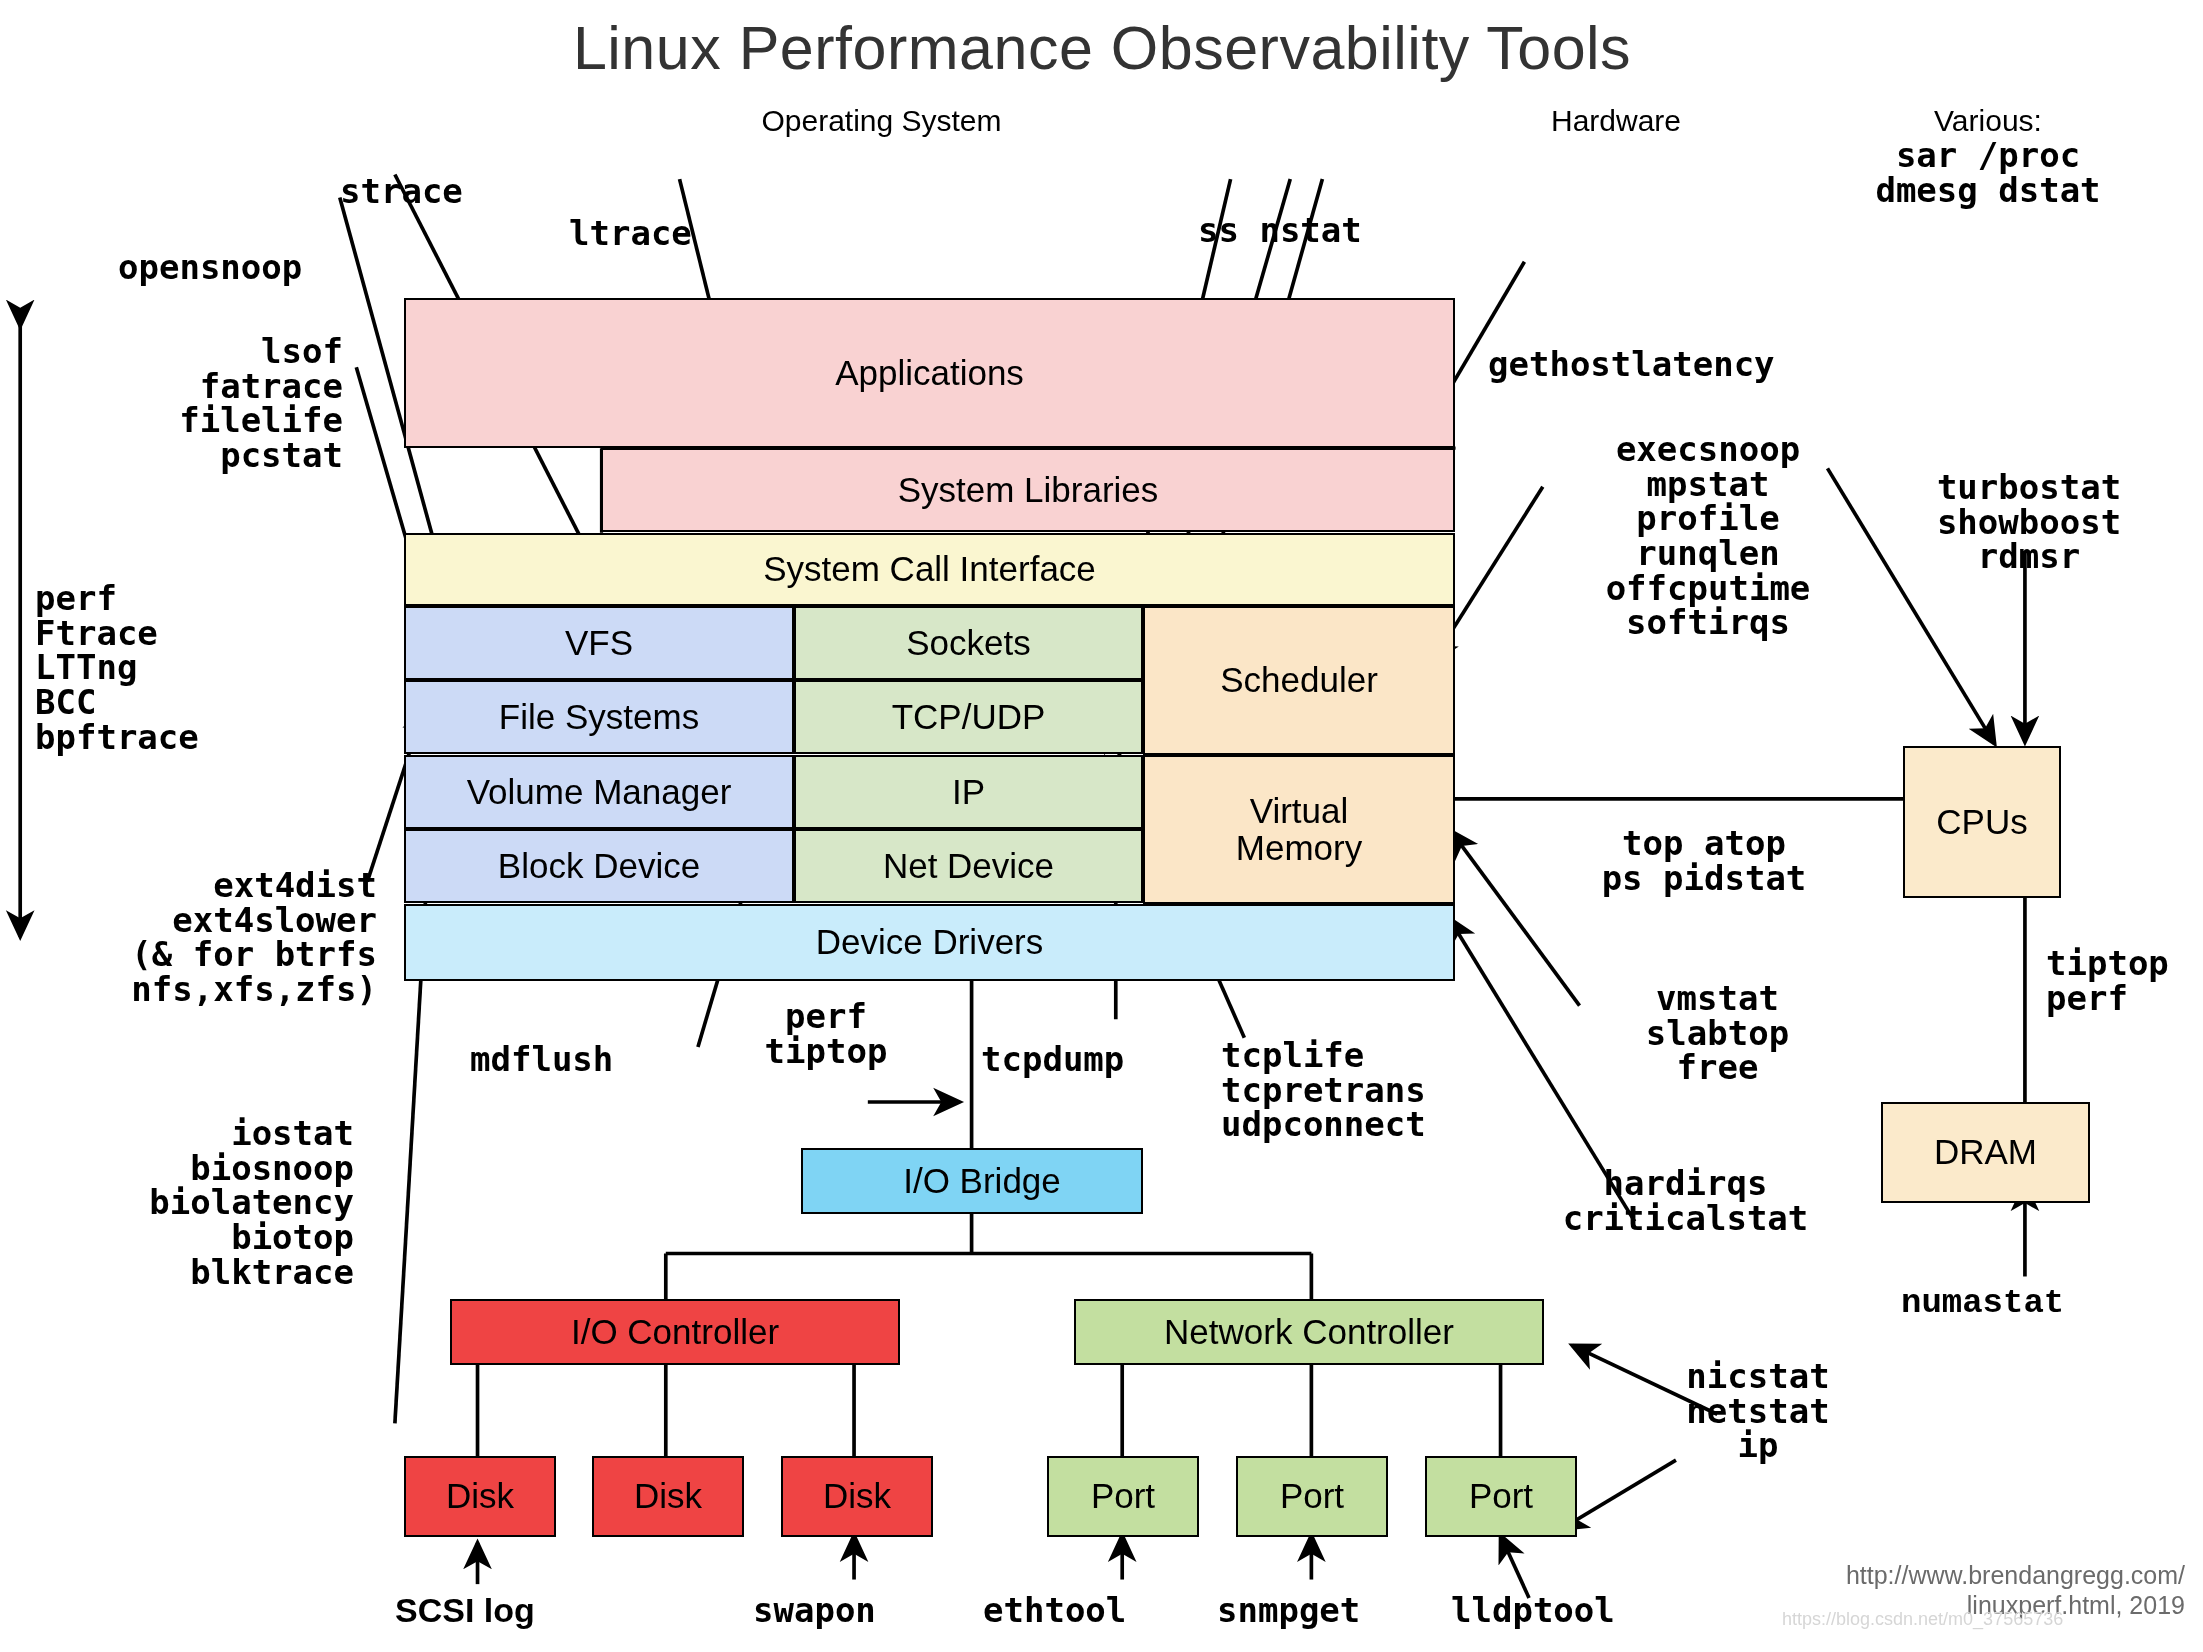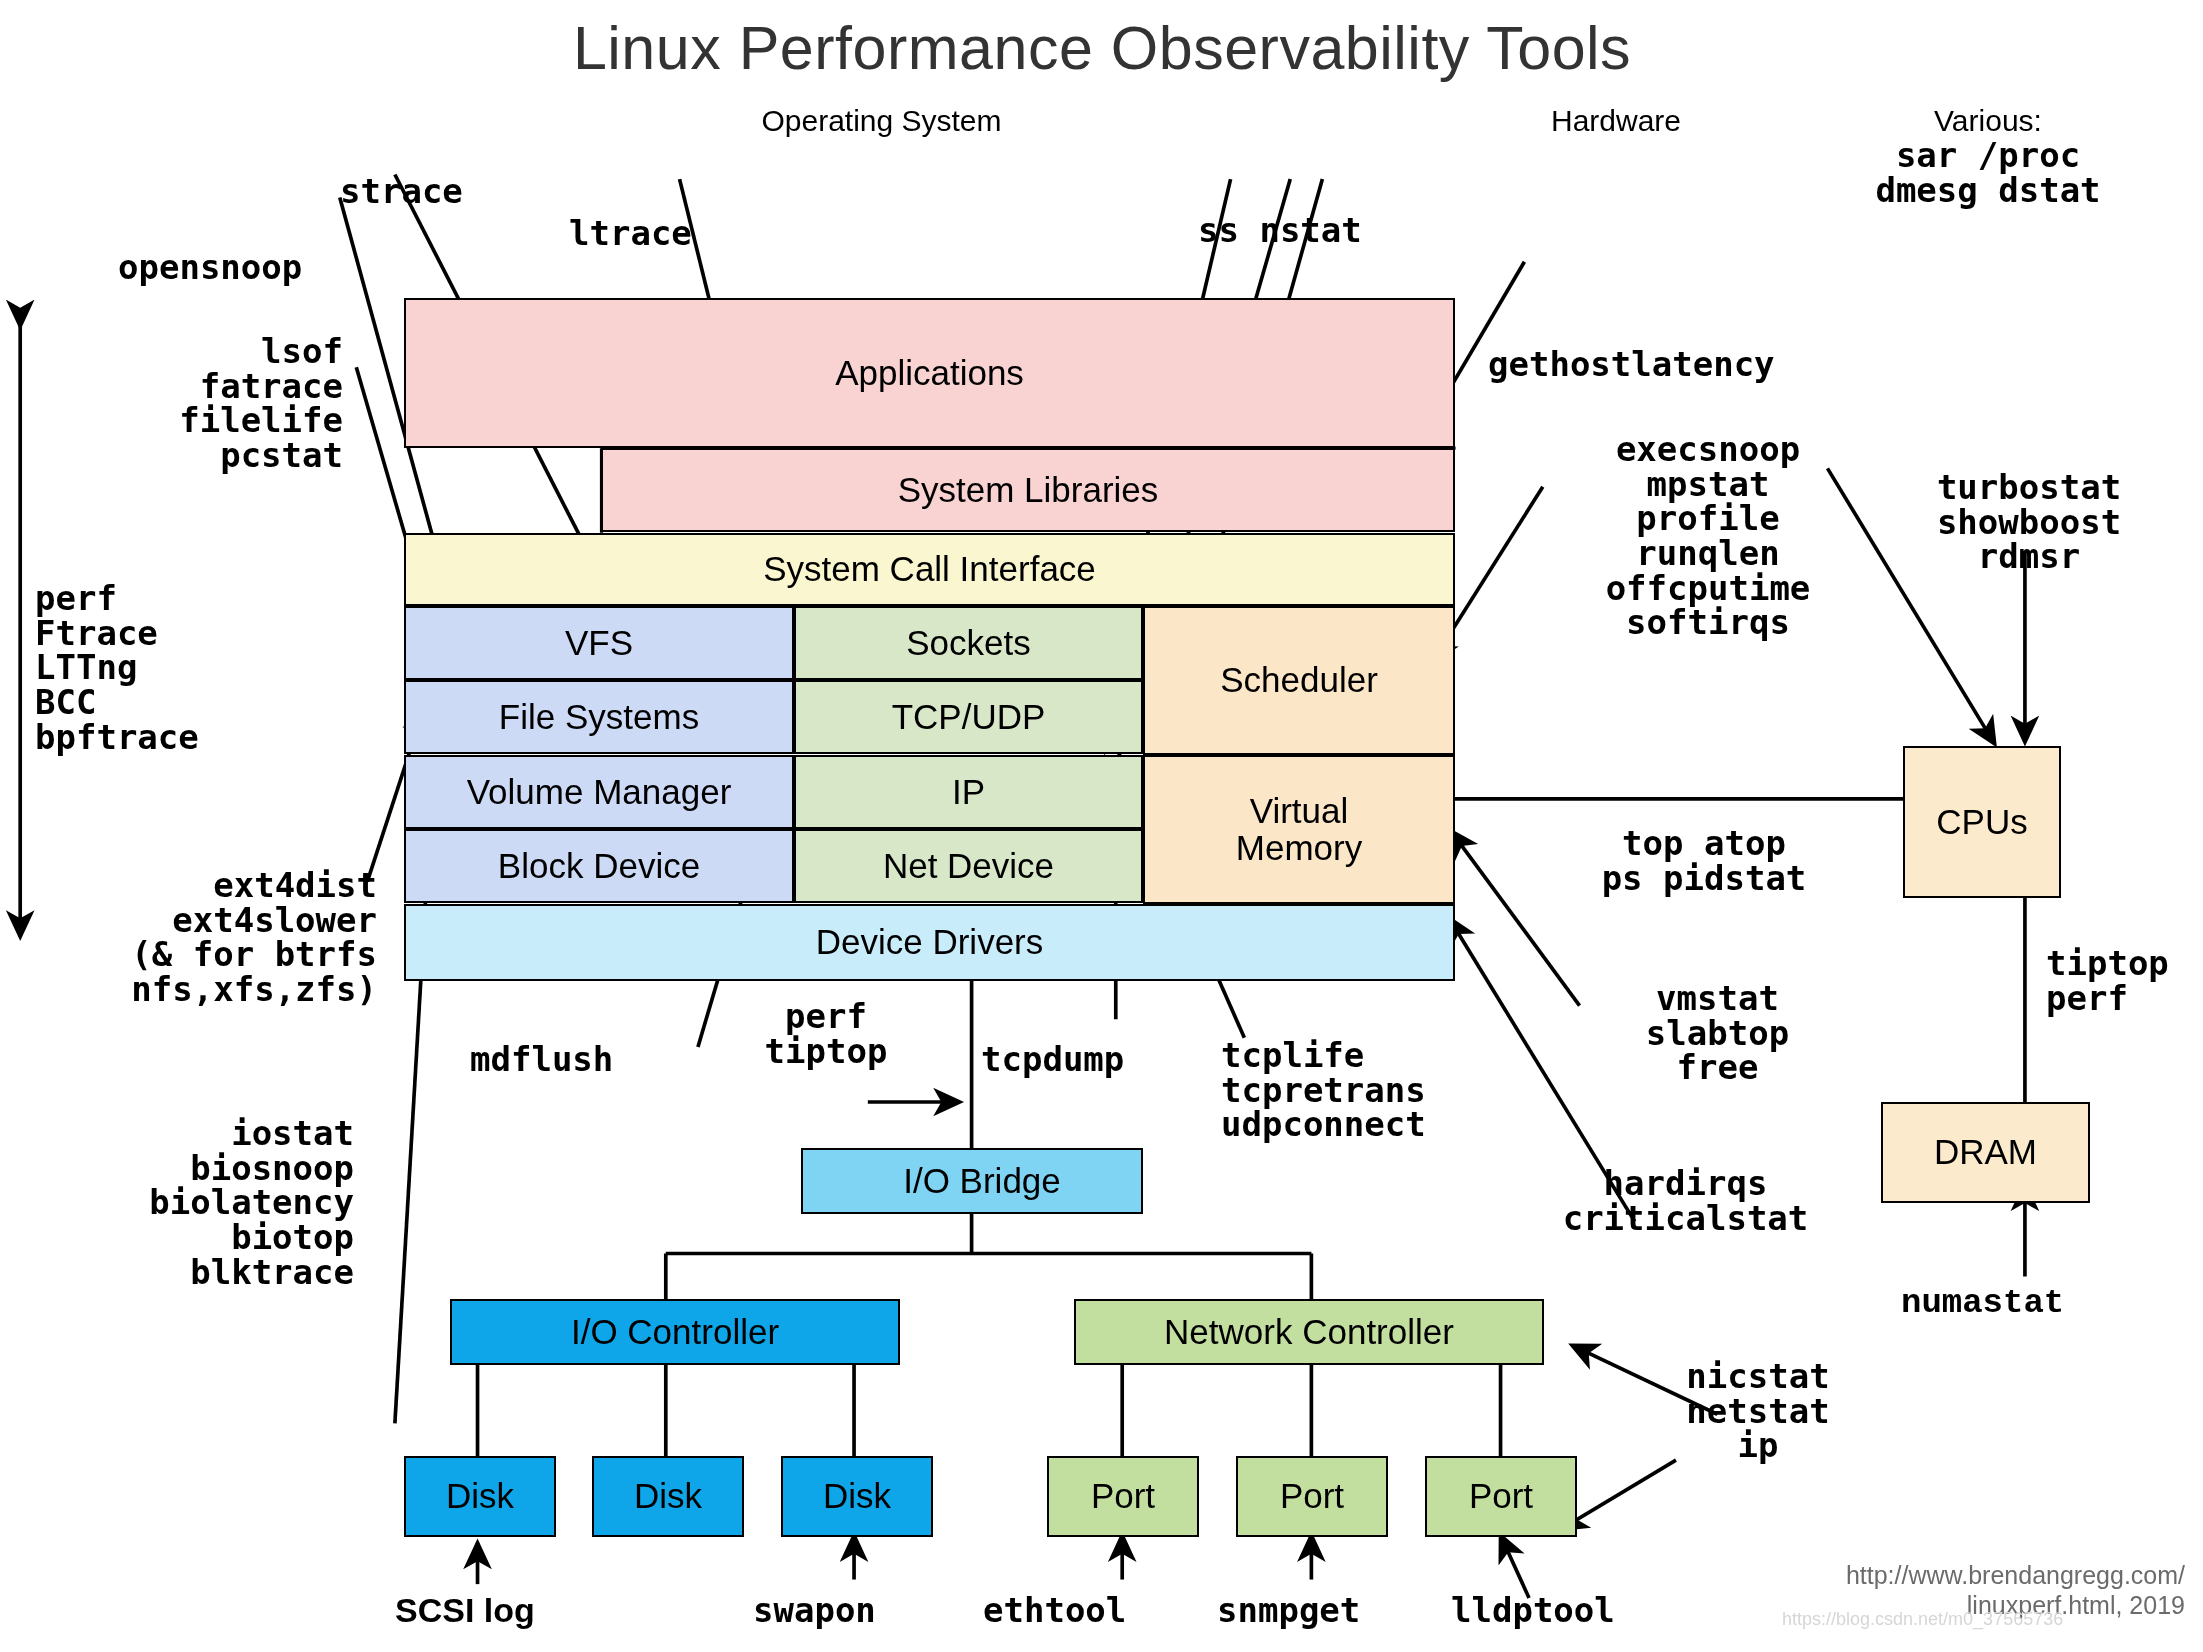--- a/index.html
+++ b/index.html
@@ -18,21 +18,21 @@
        display:flex;align-items:center;justify-content:center;
        font-family:"Liberation Sans",sans-serif;font-size:35px;color:#000;
        text-align:center;line-height:1.04;}
   .pink{background:#f9d2d2;}
   .yellow{background:#faf6d0;}
   .blue{background:#ccdaf6;}
   .green{background:#d7e7c8;}
   .orange{background:#fbe6c7;}
   .cyan{background:#c9ecfb;}
   .skyblue{background:#7fd4f4;}
-  .midblue{background:#0ea5e9;}
+  .midblue{background:#ef4444;}
   .ltgreen{background:#c3dfa0;}
   .cream{background:#fbeacb;}
   .url{position:absolute;font-size:25px;color:#6b6b6b;text-align:right;
        font-family:"Liberation Sans",sans-serif;line-height:1.18;}
   .wm{position:absolute;font-size:18px;color:#d6d6d6;font-family:"Liberation Sans",sans-serif;}
   .seg{stroke:#000;stroke-width:4;fill:none;}
   .segthin{stroke:#000;stroke-width:3.5;fill:none;}
 </style>
 </head>
 <body>

